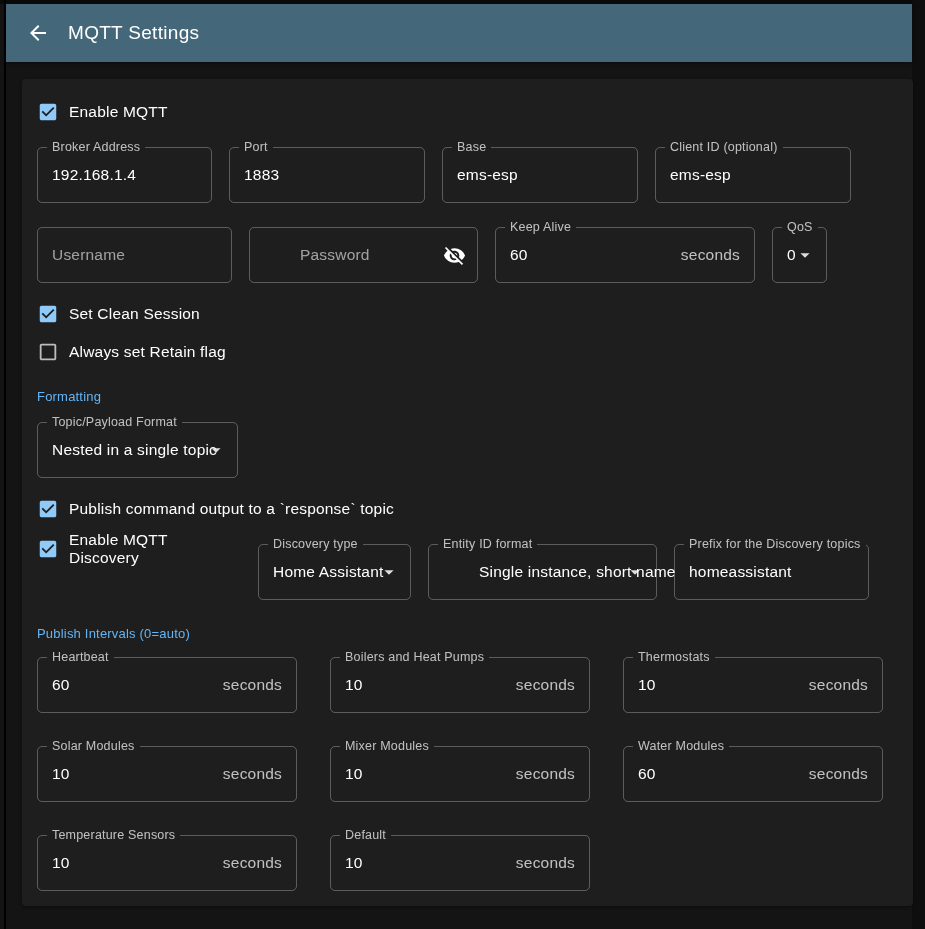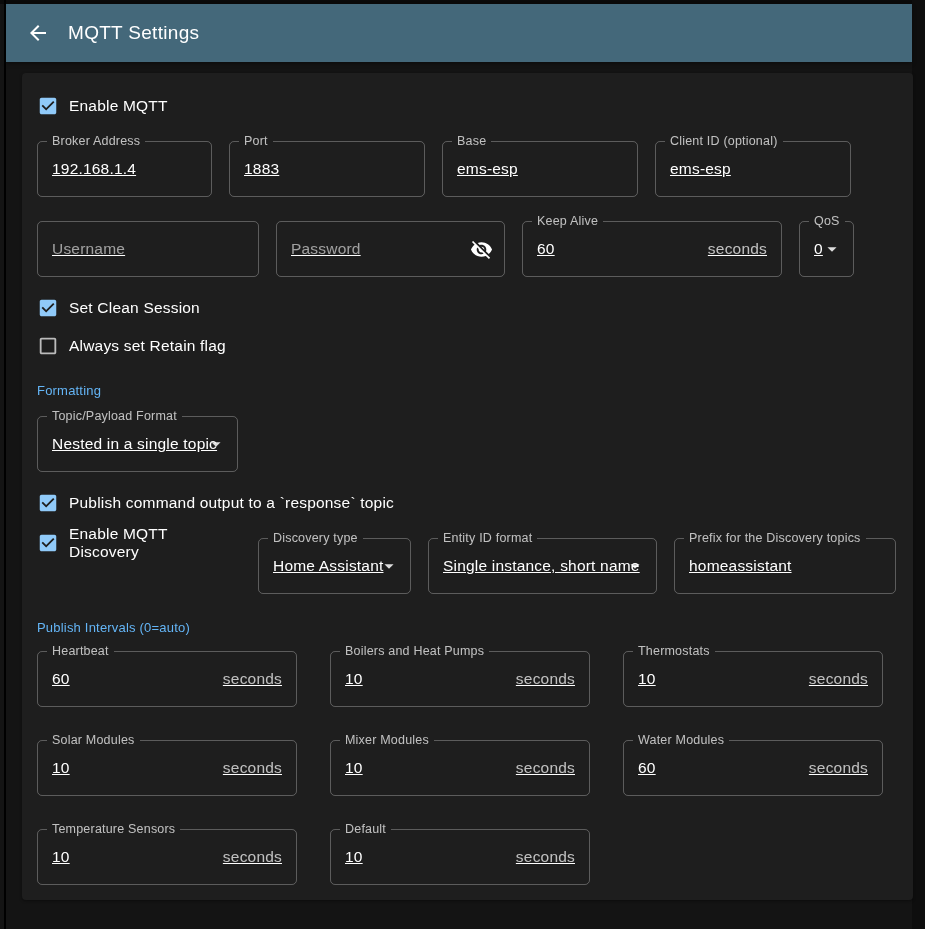--- a/index.html
+++ b/index.html
@@ -26,42 +26,41 @@
   .back-btn {
     background: transparent; border: 0; cursor: pointer;
     width: 24px; height: 24px; padding: 0; margin-right: 18px;
     display: flex; align-items: center; justify-content: center;
   }
   .back-btn svg { width: 24px; height: 24px; fill: #fff; }
   .appbar h1 { font-size: 19px; font-weight: 400; letter-spacing: 0.3px; color: #fff; }
 
   
   .card {
-    position: absolute; left: 22px; top: 73px; width: 891px; height: 827px;
+    position: absolute; left: 22px; top: 79px; width: 891px; height: 827px;
     background: #1e1e1e; border-radius: 4px;
     padding: 22px 15px 25px 15px;
     box-shadow: 0 1px 3px rgba(0,0,0,0.4);
   }
 
   
   .check-row { display: flex; align-items: center; height: 22px; cursor: pointer; }
   .check-row .cb { width: 22px; height: 22px; flex: 0 0 22px; }
   .check-row .cb.checked path { fill: #90caf9; }
   .check-row .cb.unchecked path { fill: rgba(255,255,255,0.7); }
   .check-label { margin-left: 10px; font-size: 15.5px; color: #fff; letter-spacing: 0.2px; }
 
   
   .row { display: flex; column-gap: 17px; }
   .field {
     position: relative; height: 56px;
     border: 1px solid rgba(255,255,255,0.28);
     border-radius: 5px;
     display: flex; align-items: center;
     background: transparent;
-    text-decoration: underline;
   }
   .notch {
     position: absolute; top: -9px; left: 9px;
     font-size: 12.5px; line-height: 17px;
     color: rgba(255,255,255,0.72);
     background: #1e1e1e; padding: 0 5px;
     white-space: nowrap; letter-spacing: 0.2px;
   }
   .field input {
     flex: 1 1 auto; min-width: 0;
@@ -82,22 +81,22 @@
     width: 22px; height: 22px; fill: rgba(255,255,255,0.85);
   }
   .eye-btn {
     position: absolute; right: 10px; top: 50%; transform: translateY(-50%);
     background: transparent; border: 0; cursor: pointer;
     width: 26px; height: 26px; display: flex; align-items: center; justify-content: center;
   }
   .eye-btn svg { width: 23px; height: 23px; fill: #fff; }
 
   
-  .w175 { width: 175px; } .w196 { width: 196px; } .w195 { width: 222px; }
-  .w229 { width: 229px; } .w260 { width: 260px; } .w55 { width: 55px; }
+  .w175 { width: 175px; } .w196 { width: 196px; } .w195 { width: 195px; }
+  .w229 { width: 229px; padding-left: 36px; } .w260 { width: 260px; } .w55 { width: 55px; }
   .w201 { width: 201px; } .w153 { width: 153px; }
 
   
   .section-heading { color: #64b5f6; font-size: 13px; font-weight: 400; letter-spacing: 0.2px; }
 
   
   .mt24 { margin-top: 24px; }
   .mt15 { margin-top: 20px; }
   .mt16 { margin-top: 16px; }
   .mt18 { margin-top: 18px; }

